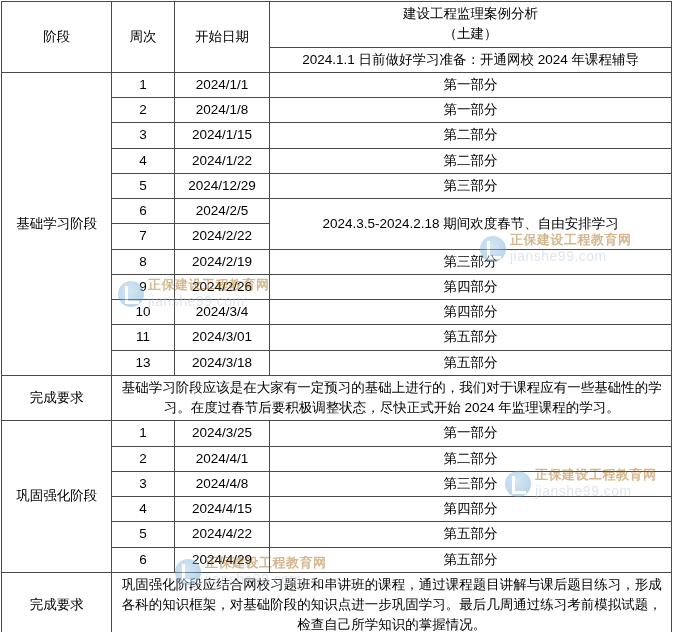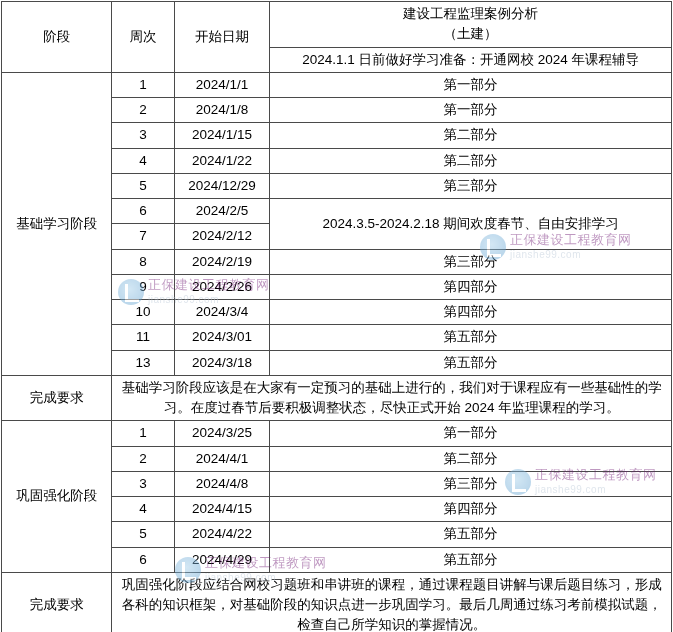--- a/index.html
+++ b/index.html
@@ -61,22 +61,22 @@
   .wm {
     position: absolute;
     pointer-events: none;
     user-select: none;
     opacity: 0.45;
     font-size: 12px;
     color: #b9c7d6;
     white-space: nowrap;
   }
   .wm .brand {
-    color: #701a75;
-    font-weight: normal;
+    color: #a16207;
+    font-weight: bold;
   }
   .wm-logo {
     display: inline-block;
     width: 26px;
     height: 26px;
     border-radius: 50%;
     background: radial-gradient(circle at 45% 40%, #9ecbe8 0%, #6aa8d4 70%, #5d9bc9 100%);
     vertical-align: middle;
     margin-right: 4px;
     position: relative;
@@ -87,21 +87,21 @@
     left: 7px;
     top: 5px;
     width: 11px;
     height: 15px;
     border-left: 3px solid #ffffff;
     border-bottom: 3px solid #ffffff;
   }
   .wm-row { display: flex; align-items: center; }
   .wm-text-block { display: inline-block; line-height: 1.15; text-align: left; }
   .wm-line1 { font-size: 13px; letter-spacing: 0.5px; }
-  .wm-line2 { font-size: 10px; letter-spacing: 0.5px; }
+  .wm-line2 { font-size: 14px; letter-spacing: 0.5px; }
 
   .wm-a { left: 480px; top: 233px; }
   .wm-b { left: 118px; top: 278px; }
   .wm-c { left: 505px; top: 468px; }
   .wm-d { left: 175px; top: 556px; }
 </style>
 </head>
 <body>
 
 <div id="page">
@@ -154,21 +154,21 @@
         <td>2024/12/29</td>
         <td>第三部分</td>
       </tr>
       <tr class="row-h">
         <td>6</td>
         <td>2024/2/5</td>
         <td rowspan="2">2024.3.5-2024.2.18 期间欢度春节、自由安排学习</td>
       </tr>
       <tr class="row-h">
         <td>7</td>
-        <td>2024/2/12</td>
+        <td>2024/2/22</td>
       </tr>
       <tr class="row-h">
         <td>8</td>
         <td>2024/2/19</td>
         <td>第三部分</td>
       </tr>
       <tr class="row-h">
         <td>9</td>
         <td>2024/2/26</td>
         <td>第四部分</td>

